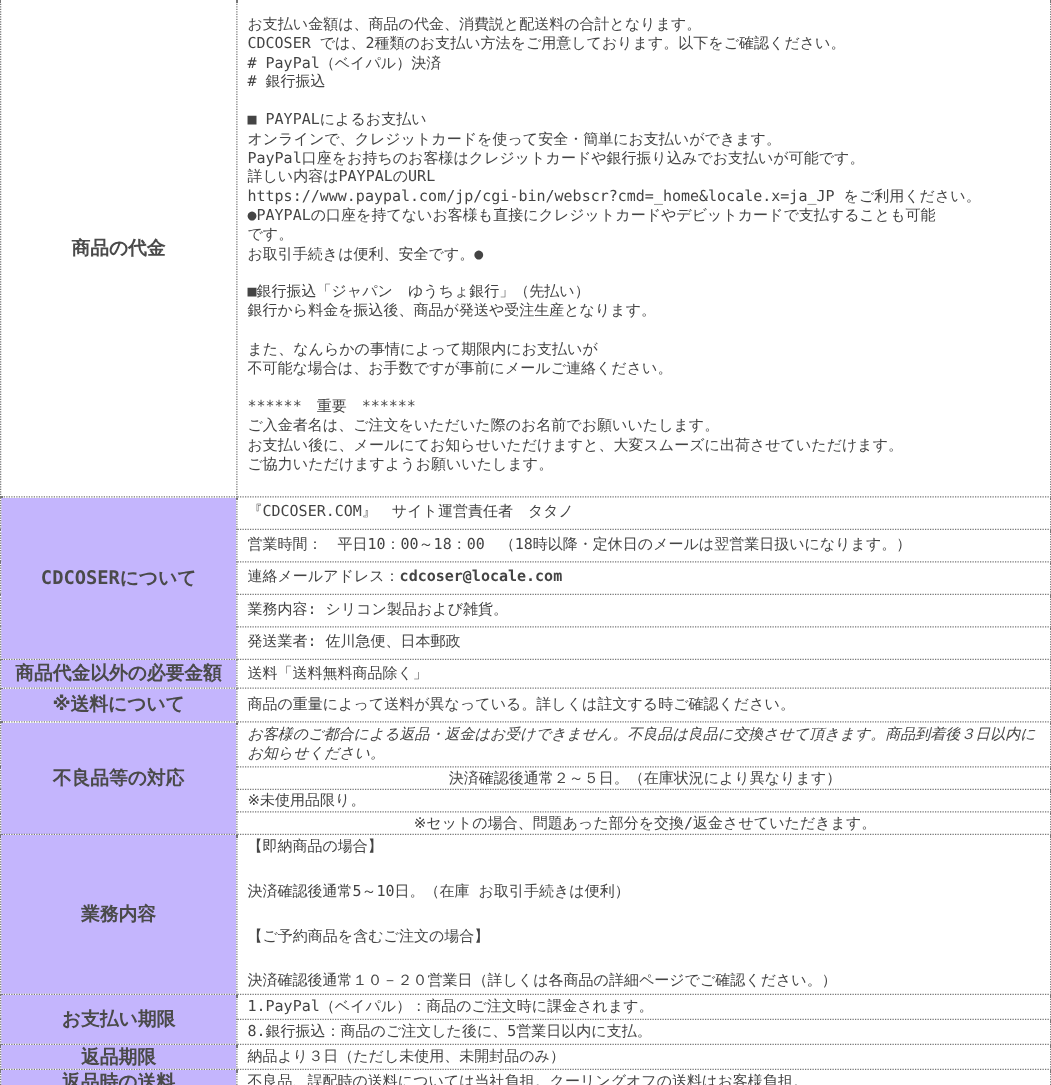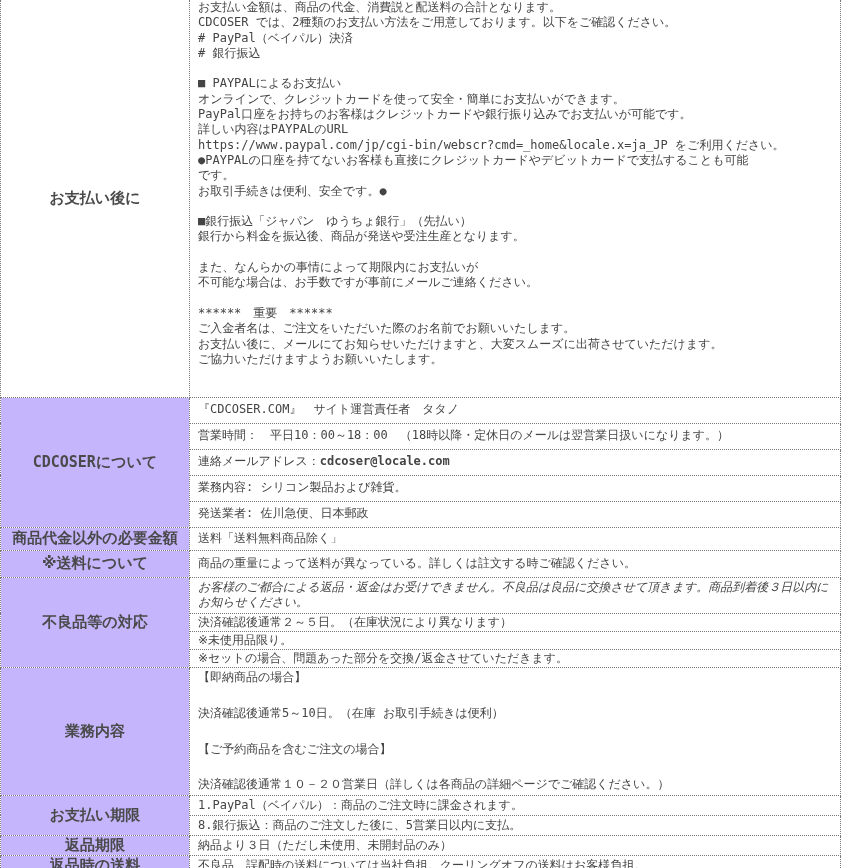--- a/index.html
+++ b/index.html
@@ -40,49 +40,49 @@
     letter-spacing: 0px;
   }
   td.hdr.white-bg { background: #ffffff; }
   td.content {
     font-size: 12px;
     line-height: 15.3px;
     padding: 1px 6px 1px 8px;
     vertical-align: middle;
     color: #444444;
   }
-  td.content.top { vertical-align: top; padding-top: 0; }
+  td.content.top { vertical-align: top; padding-top: 12px; }
   td.content .line { white-space: pre-wrap; }
   td.content.lh18 { line-height: 17.8px; }
   .bold-email { font-weight: bold; }
   
   .h397 { height: 397px; }
   .h26  { height: 26px; }
   .h23  { height: 23px; }
   .h27  { height: 27px; }
   .h36  { height: 36px; font-style: italic; }
-  .h17  { height: 17px; }
+  .h17  { height: 17px; text-align: center; }
   .h15  { height: 15px; }
   .h125 { height: 125px; }
   .h20  { height: 20px; }
   .h16  { height: 16px; }
 </style>
 </head>
 <body>
 
 <div class="page">
   <table class="info">
     <colgroup>
         <col style="width:189px">
         <col>
       </colgroup>
 
     <tbody>
         <tr>
-      <td class="hdr white-bg h397">お支払い後に</td>
+      <td class="hdr white-bg h397">商品の代金</td>
       <td class="content top h397">
             <div class="line">お支払い金額は、商品の代金、消費説と配送料の合計となります。</div>
             <div class="line">CDCOSER では、2種類のお支払い方法をご用意しております。以下をご確認ください。</div>
             <div class="line"># PayPal（ベイパル）決済</div>
             <div class="line"># 銀行振込</div>
             <div class="line">&nbsp;</div>
             <div class="line">■ PAYPALによるお支払い</div>
             <div class="line">オンラインで、クレジットカードを使って安全・簡単にお支払いができます。</div>
             <div class="line">PayPal口座をお持ちのお客様はクレジットカードや銀行振り込みでお支払いが可能です。</div>
             <div class="line">詳しい内容はPAYPALのURL</div>

